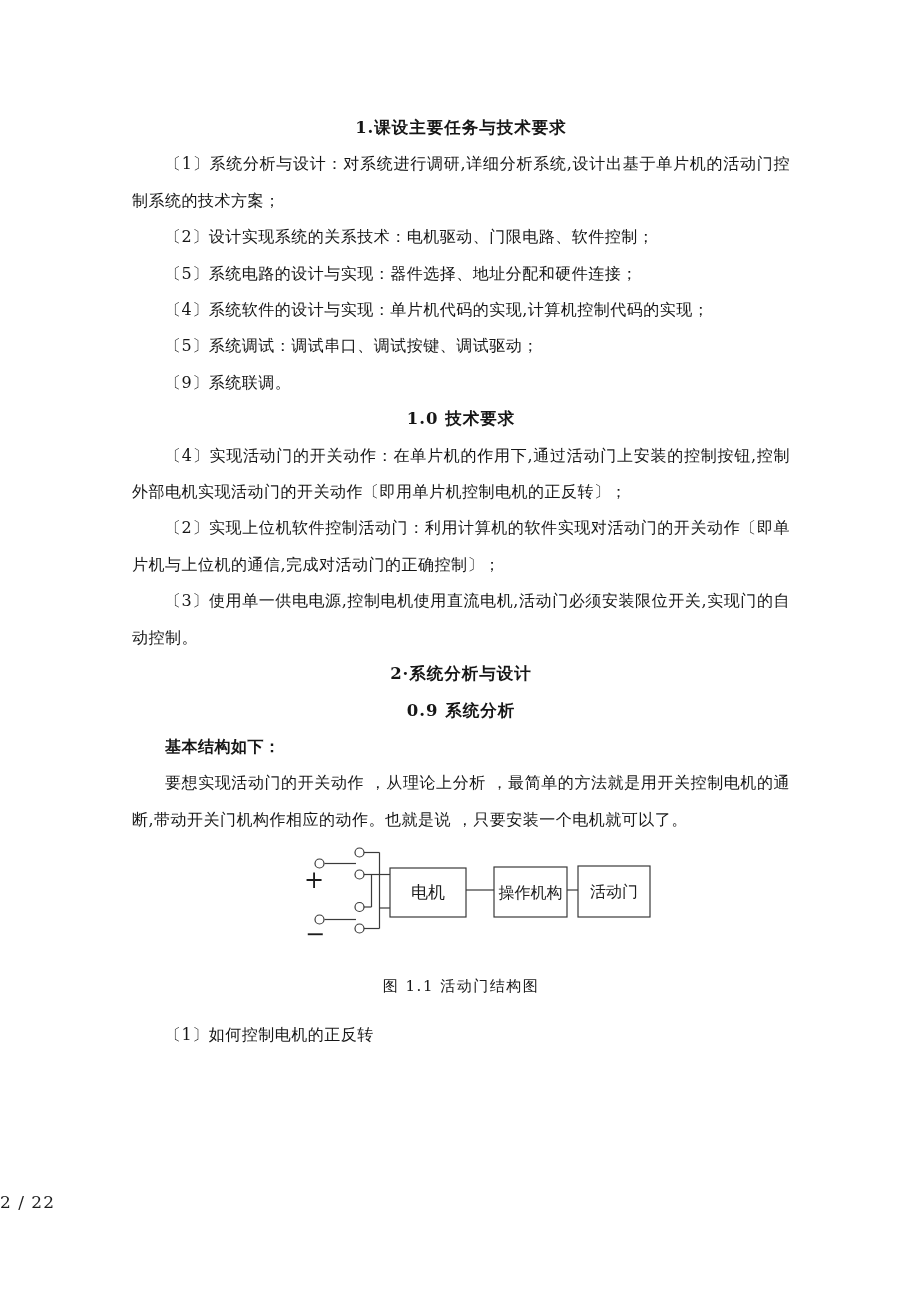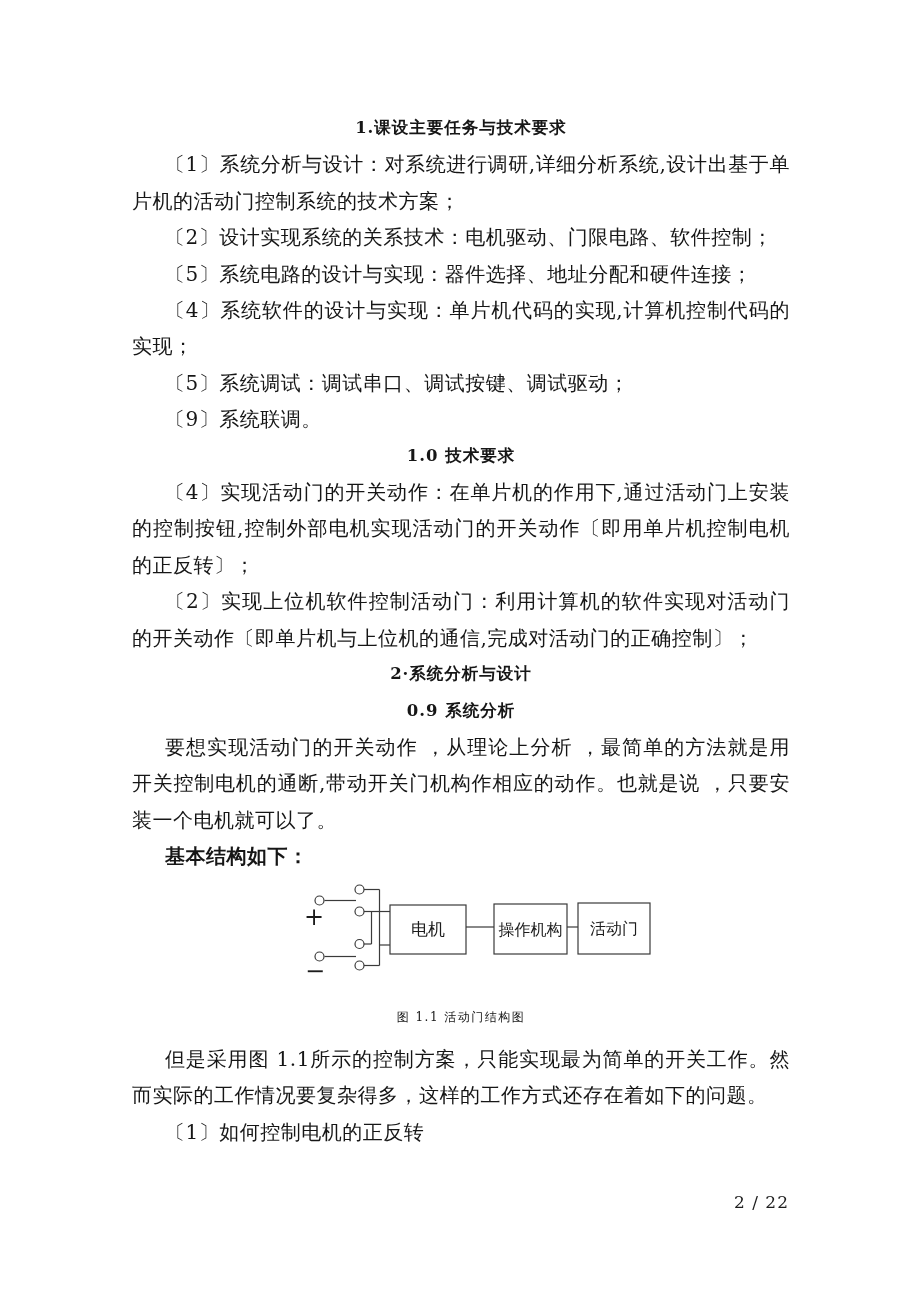--- a/index.html
+++ b/index.html
@@ -10,21 +10,21 @@
     overflow: hidden;
     font-family: "DejaVu Serif", "Liberation Serif", serif;
     color: #161616;
   }
   .content {
     position: absolute;
     left: 132px; top: 110px;
     width: 658px;
   }
   .ln {
-    font-size: 20px;
+    font-size: 16px;
     line-height: 36.4px;
     letter-spacing: 0.5px;
     margin: 0;
   }
   .h1, .h2 {
     font-weight: 700;
     font-size: 16.5px;
     letter-spacing: 1px;
     text-align: center;
   }
@@ -40,54 +40,55 @@
     height: 118px;
     position: relative;
   }
   .fig-svg { display: block; }
   .fig-svg text {
     font-family: "DejaVu Serif", "Liberation Serif", serif;
     fill: #1c1c1c;
   }
   .caption {
     text-align: center;
-    font-size: 12px;
+    font-size: 15px;
     line-height: 36.4px;
     letter-spacing: 1.5px;
-    margin: 6px;
+    margin: 12px;
   }
   .footer {
     position: absolute;
     top: 1192px; left: 0;
     width: 789px;
-    text-align: right;
+    text-align: left;
     font-size: 17px;
     letter-spacing: 1px;
     color: #1c1c1c;
   }
 </style>
 </head>
 <body>
 
 <div class="content">
 
   <h2 class="ln h1">1.课设主要任务与技术要求</h2>
   <p class="ln para">〔1〕系统分析与设计：对系统进行调研,详细分析系统,设计出基于单片机的活动门控制系统的技术方案；</p>
   <p class="ln para">〔2〕设计实现系统的关系技术：电机驱动、门限电路、软件控制；</p>
   <p class="ln para">〔5〕系统电路的设计与实现：器件选择、地址分配和硬件连接；</p>
   <p class="ln para">〔4〕系统软件的设计与实现：单片机代码的实现,计算机控制代码的实现；</p>
   <p class="ln para">〔5〕系统调试：调试串口、调试按键、调试驱动；</p>
   <p class="ln para">〔9〕系统联调。</p>
   <h3 class="ln h2">1.0 技术要求</h3>
   <p class="ln para">〔4〕实现活动门的开关动作：在单片机的作用下,通过活动门上安装的控制按钮,控制外部电机实现活动门的开关动作〔即用单片机控制电机的正反转〕；</p>
   <p class="ln para">〔2〕实现上位机软件控制活动门：利用计算机的软件实现对活动门的开关动作〔即单片机与上位机的通信,完成对活动门的正确控制〕；</p>
+  <p class="ln para">〔3〕使用单一供电电源,控制电机使用直流电机,活动门必须安装限位开关,实现门的自动控制。</p>
   <h2 class="ln h1">2·系统分析与设计</h2>
   <h3 class="ln h2">0.9 系统分析</h3>
+  <p class="ln para-bold">基本结构如下：</p>
   <p class="ln para">要想实现活动门的开关动作 ，从理论上分析 ，最简单的方法就是用开关控制电机的通断,带动开关门机构作相应的动作。也就是说 ，只要安装一个电机就可以了。</p>
-  <p class="ln para-bold">基本结构如下：</p>
 
   <div class="figure-wrap">
     <svg class="fig-svg" width="658" height="118" viewBox="0 0 658 118">
 
       <g stroke="#3a3a3a" stroke-width="1.2" fill="#ffffff">
         <circle cx="187.5" cy="25.5" r="4.5"></circle>
         <circle cx="187.5" cy="81.5" r="4.5"></circle>
       </g>
       <text x="182" y="50" font-size="24" text-anchor="middle">+</text>
       <text x="183" y="104" font-size="24" text-anchor="middle">−</text>
@@ -125,18 +126,17 @@
 
       <g>
         <rect x="446" y="28" width="72" height="51" fill="#ffffff" stroke="#3a3a3a" stroke-width="1.2"></rect>
         <text x="482" y="59" font-size="16" text-anchor="middle">活动门</text>
       </g>
     </svg>
   </div>
 
   <p class="ln caption">图 1.1 活动门结构图</p>
 
-  <p class="ln para">但是采用图 1.1所示的控制方案，只能实现最为简单的开关工作。然而实际的工作情况要复杂得多，这样的工作方式还存在着如下的问题。</p>
   <p class="ln para">〔1〕如何控制电机的正反转</p>
 
 </div>
 
 <div class="footer">2 / 22</div>
 
 </body></html>

